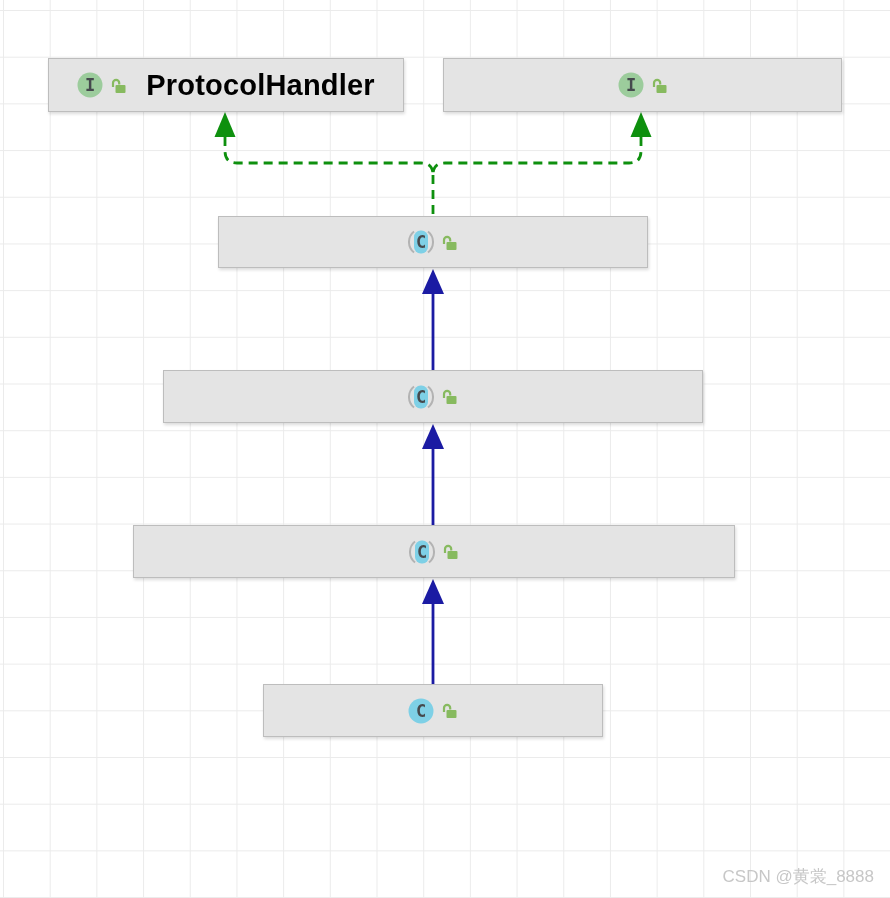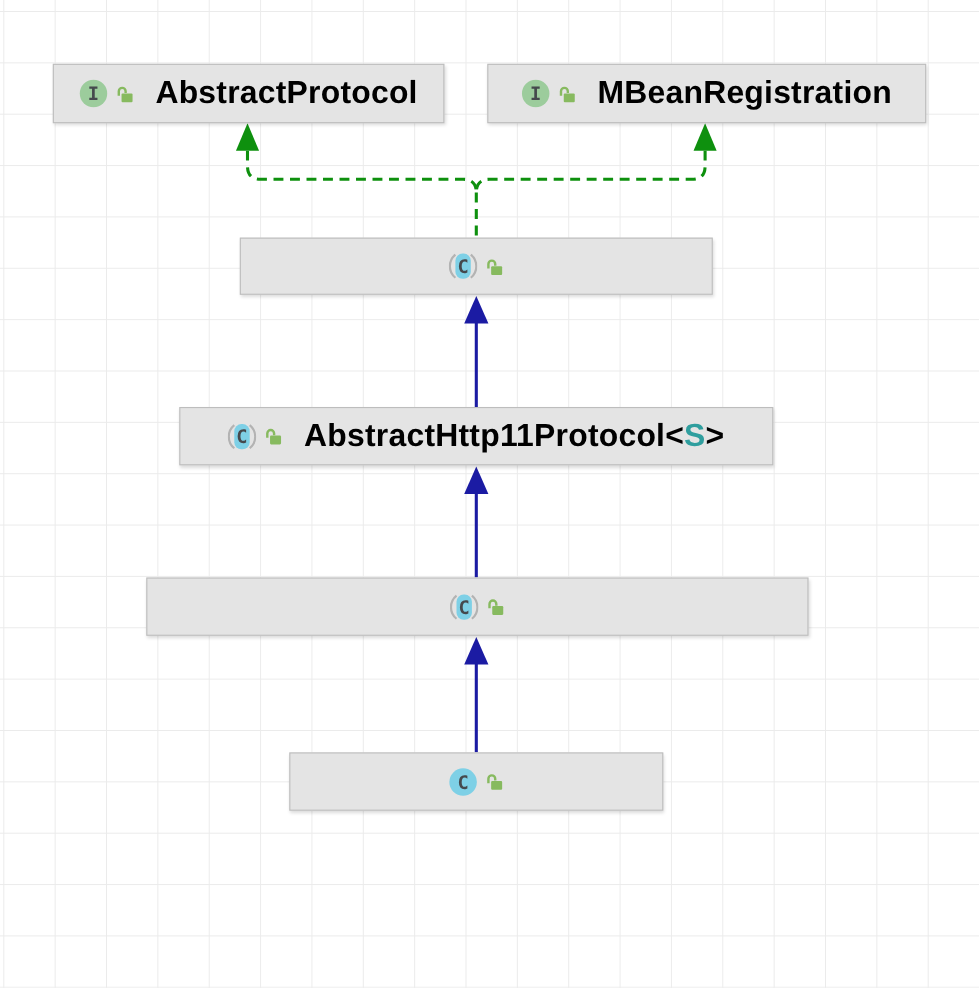--- a/index.html
+++ b/index.html
@@ -105,33 +105,32 @@
 
   <div class="node" id="node-protocolhandler">
     <svg class="type-icon" width="26" height="26" viewBox="0 0 26 26">
       <circle cx="13" cy="13" r="12.5" fill="#9ccc9c"></circle>
       <text class="icon-letter" x="13" y="19" font-size="17" text-anchor="middle" fill="#45494d">I</text>
     </svg>
     <svg class="lock-icon" width="17" height="17" viewBox="0 0 17 17">
       <path d="M3,10 L3,6 A3.1,3.1 0 0 1 9.2,6 L9.2,7.6" fill="none" stroke-width="2.2" stroke="#87ba5f"></path>
       <rect x="5.5" y="8" width="10" height="8" rx="1" fill="#87ba5f"></rect>
     </svg>
-    <span class="name">AbstractProtocol</span>
+    <span class="name">ProtocolHandler</span>
   </div>
 
   <div class="node" id="node-mbeanregistration">
     <svg class="type-icon" width="26" height="26" viewBox="0 0 26 26">
       <circle cx="13" cy="13" r="12.5" fill="#9ccc9c"></circle>
       <text class="icon-letter" x="13" y="19" font-size="17" text-anchor="middle" fill="#45494d">I</text>
     </svg>
     <svg class="lock-icon" width="17" height="17" viewBox="0 0 17 17">
       <path d="M3,10 L3,6 A3.1,3.1 0 0 1 9.2,6 L9.2,7.6" fill="none" stroke-width="2.2" stroke="#87ba5f"></path>
       <rect x="5.5" y="8" width="10" height="8" rx="1" fill="#87ba5f"></rect>
     </svg>
-    <span class="name">MBeanRegistration</span>
   </div>
 
   <div class="node" id="node-abstractprotocol">
     <svg class="type-icon" width="26" height="26" viewBox="0 0 26 26">
       <path d="M6,2.5 A13.5,13.5 0 0 0 6,23.5" fill="none" stroke-width="2" stroke="#b3b3b3"></path>
       <path d="M20,2.5 A13.5,13.5 0 0 1 20,23.5" fill="none" stroke-width="2" stroke="#b3b3b3"></path>
       <rect x="6" y="1.5" width="14" height="23" rx="6.5" fill="#7ed0e6"></rect>
       <text class="icon-letter" x="13" y="19" font-size="17" text-anchor="middle" fill="#45494d">C</text>
     </svg>
     <svg class="lock-icon" width="17" height="17" viewBox="0 0 17 17">
@@ -144,21 +143,20 @@
     <svg class="type-icon" width="26" height="26" viewBox="0 0 26 26">
       <path d="M6,2.5 A13.5,13.5 0 0 0 6,23.5" fill="none" stroke-width="2" stroke="#b3b3b3"></path>
       <path d="M20,2.5 A13.5,13.5 0 0 1 20,23.5" fill="none" stroke-width="2" stroke="#b3b3b3"></path>
       <rect x="6" y="1.5" width="14" height="23" rx="6.5" fill="#7ed0e6"></rect>
       <text class="icon-letter" x="13" y="19" font-size="17" text-anchor="middle" fill="#45494d">C</text>
     </svg>
     <svg class="lock-icon" width="17" height="17" viewBox="0 0 17 17">
       <path d="M3,10 L3,6 A3.1,3.1 0 0 1 9.2,6 L9.2,7.6" fill="none" stroke-width="2.2" stroke="#87ba5f"></path>
       <rect x="5.5" y="8" width="10" height="8" rx="1" fill="#87ba5f"></rect>
     </svg>
-    <span class="name"><span>AbstractHttp11Protocol</span><span>&lt;</span><span class="generic-param">S</span><span>&gt;</span></span>
   </div>
 
   <div class="node" id="node-abstracthttp11jsseprotocol">
     <svg class="type-icon" width="26" height="26" viewBox="0 0 26 26">
       <path d="M6,2.5 A13.5,13.5 0 0 0 6,23.5" fill="none" stroke-width="2" stroke="#b3b3b3"></path>
       <path d="M20,2.5 A13.5,13.5 0 0 1 20,23.5" fill="none" stroke-width="2" stroke="#b3b3b3"></path>
       <rect x="6" y="1.5" width="14" height="23" rx="6.5" fill="#7ed0e6"></rect>
       <text class="icon-letter" x="13" y="19" font-size="17" text-anchor="middle" fill="#45494d">C</text>
     </svg>
     <svg class="lock-icon" width="17" height="17" viewBox="0 0 17 17">
@@ -171,13 +169,14 @@
     <svg class="type-icon" width="26" height="26" viewBox="0 0 26 26">
       <circle cx="13" cy="13" r="12.5" fill="#7ed0e6"></circle>
       <text class="icon-letter" x="13" y="19" font-size="17" text-anchor="middle" fill="#45494d">C</text>
     </svg>
     <svg class="lock-icon" width="17" height="17" viewBox="0 0 17 17">
       <path d="M3,10 L3,6 A3.1,3.1 0 0 1 9.2,6 L9.2,7.6" fill="none" stroke-width="2.2" stroke="#87ba5f"></path>
       <rect x="5.5" y="8" width="10" height="8" rx="1" fill="#87ba5f"></rect>
     </svg>
   </div>
 
+  <div id="watermark">CSDN @黄裳_8888</div>
 </div>
 
 </body></html>

